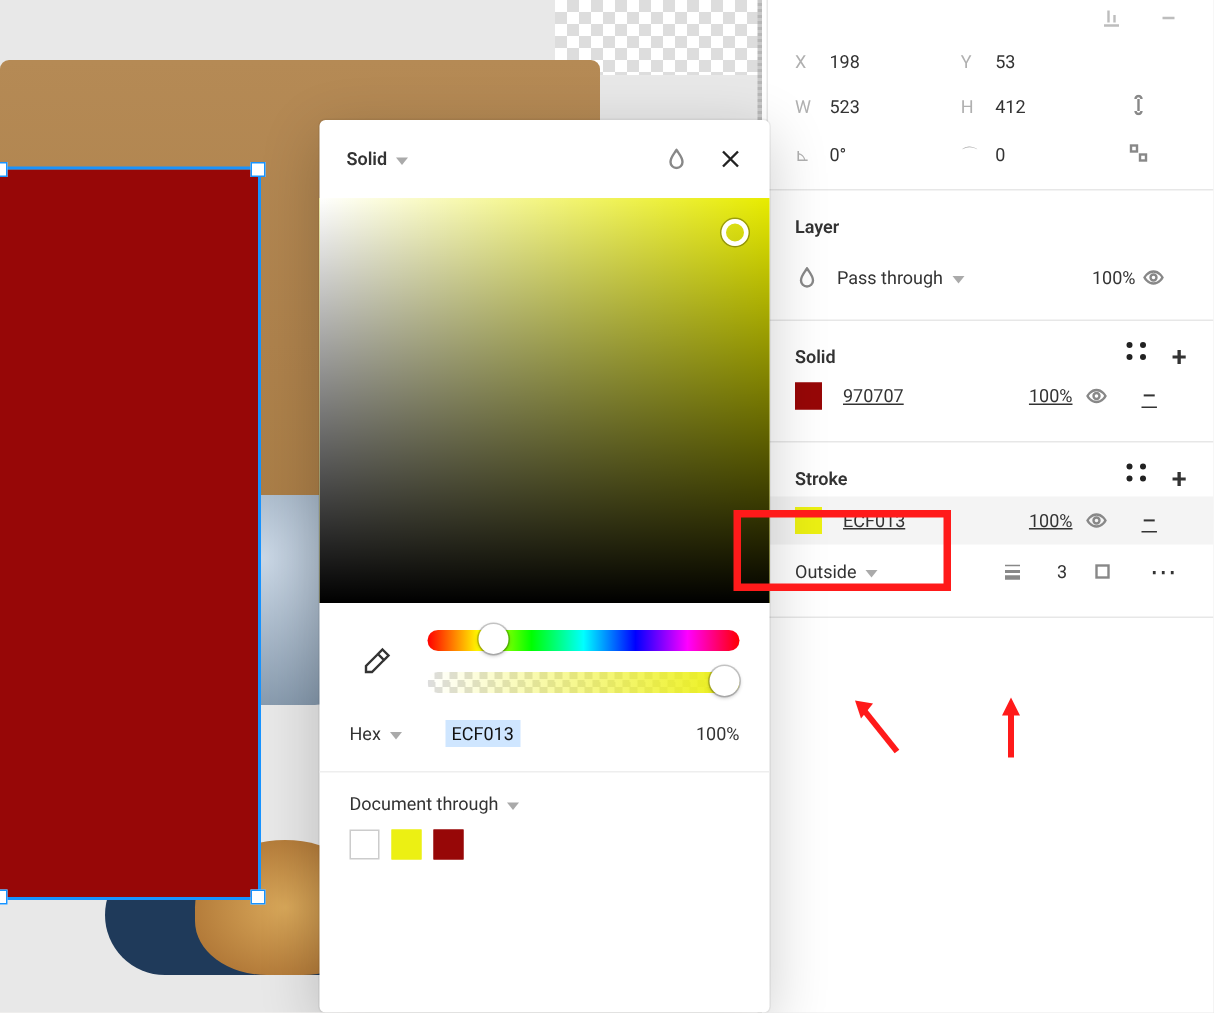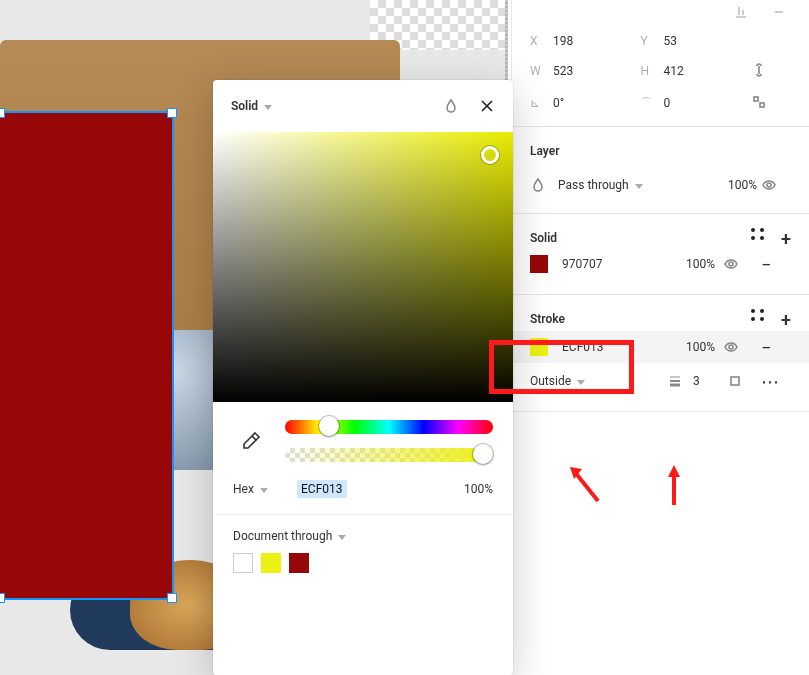--- a/index.html
+++ b/index.html
@@ -48,22 +48,22 @@
 .rp-head { display:flex; align-items:center; justify-content:space-between; font-size:12px; font-weight:600; color:#333; height:20px;}
 .rp-head .tools { display:flex; gap:16px; color:#888;}
 .ic { display:inline-flex; width:16px; height:16px; align-items:center; justify-content:center; color:#888;}
 .ic svg { width:14px; height:14px; stroke:currentColor; fill:none; stroke-width:1.6;}
 .btn-plus::before{content:"+"; font-size:18px; color:#333;}
 .btn-minus::before{content:"−"; font-size:18px; color:#333;}
 .btn-dots::before{content:"⋯"; font-size:18px; letter-spacing:1px; color:#333;}
 .swatch { width:18px; height:18px; border:1px solid #ccc; display:inline-block;}
 .swatch.red{background:#970707; border-color:#970707;}
 .swatch.yellow{background:#ecf013; border-color:#ecf013;}
-.stroke-row, .fill-row { display:grid; grid-template-columns: 24px 1fr 50px 30px 30px; align-items:center; gap:8px; height:32px;}
-.stroke-ctrl { display:grid; grid-template-columns: 1fr 22px 30px 30px 30px; align-items:center; gap:4px; height:32px; margin-top:4px;}
+.stroke-row, .fill-row { display:grid; grid-template-columns: 24px 1fr 50px 30px 30px; align-items:center; gap:8px; height:32px;text-decoration:underline;}
+.stroke-ctrl { display:grid; grid-template-columns: 1fr 22px 30px 30px 30px; align-items:center; gap:4px; height:32px; margin-top:4px;text-align:center;}
 .dd { color:#333; font-size:12px; display:inline-flex; align-items:center; gap:4px;}
 .chev::after{content:""; display:inline-block; width:0;height:0; border-left:4px solid transparent; border-right:4px solid transparent; border-top:5px solid #aaa; margin-left:2px;}
 .rp-section.effects, .rp-section.export { color:#b0b0b0;}
 .rp-section .head-light { display:flex; justify-content:space-between; align-items:center;}
 .rp-row.layer-row { display:grid; grid-template-columns: 24px 1fr 50px 30px; align-items:center; gap:4px; margin-top:10px;}
 .four-dots { width:14px; height:14px; display:inline-grid; grid-template-columns:1fr 1fr; gap:3px;}
 .four-dots span{width:4px;height:4px;background:#222;border-radius:50%;display:block;}
 .stroke-highlight { position:absolute; border:5px solid #ff1a1a; z-index:40;}
 .arrow { position:absolute; z-index:41;}
 .arrow svg{overflow:visible;}

